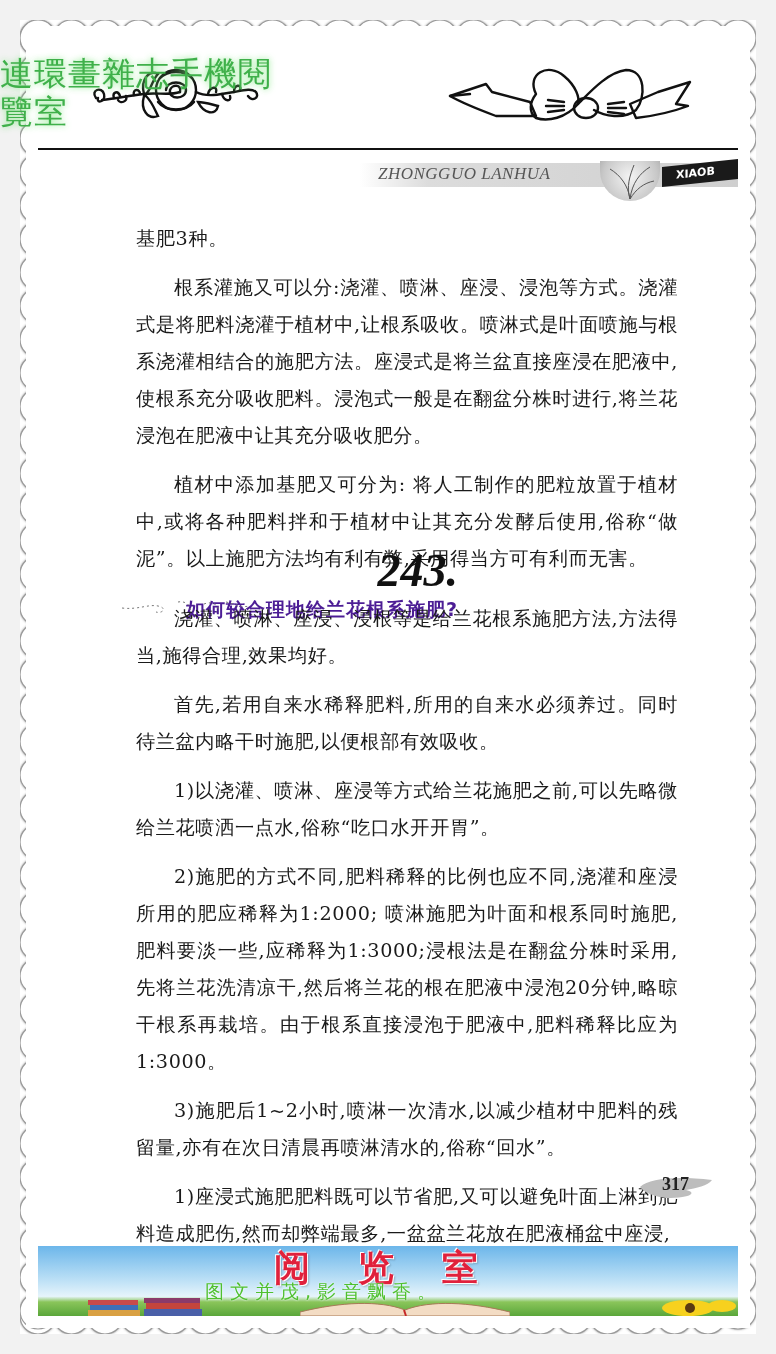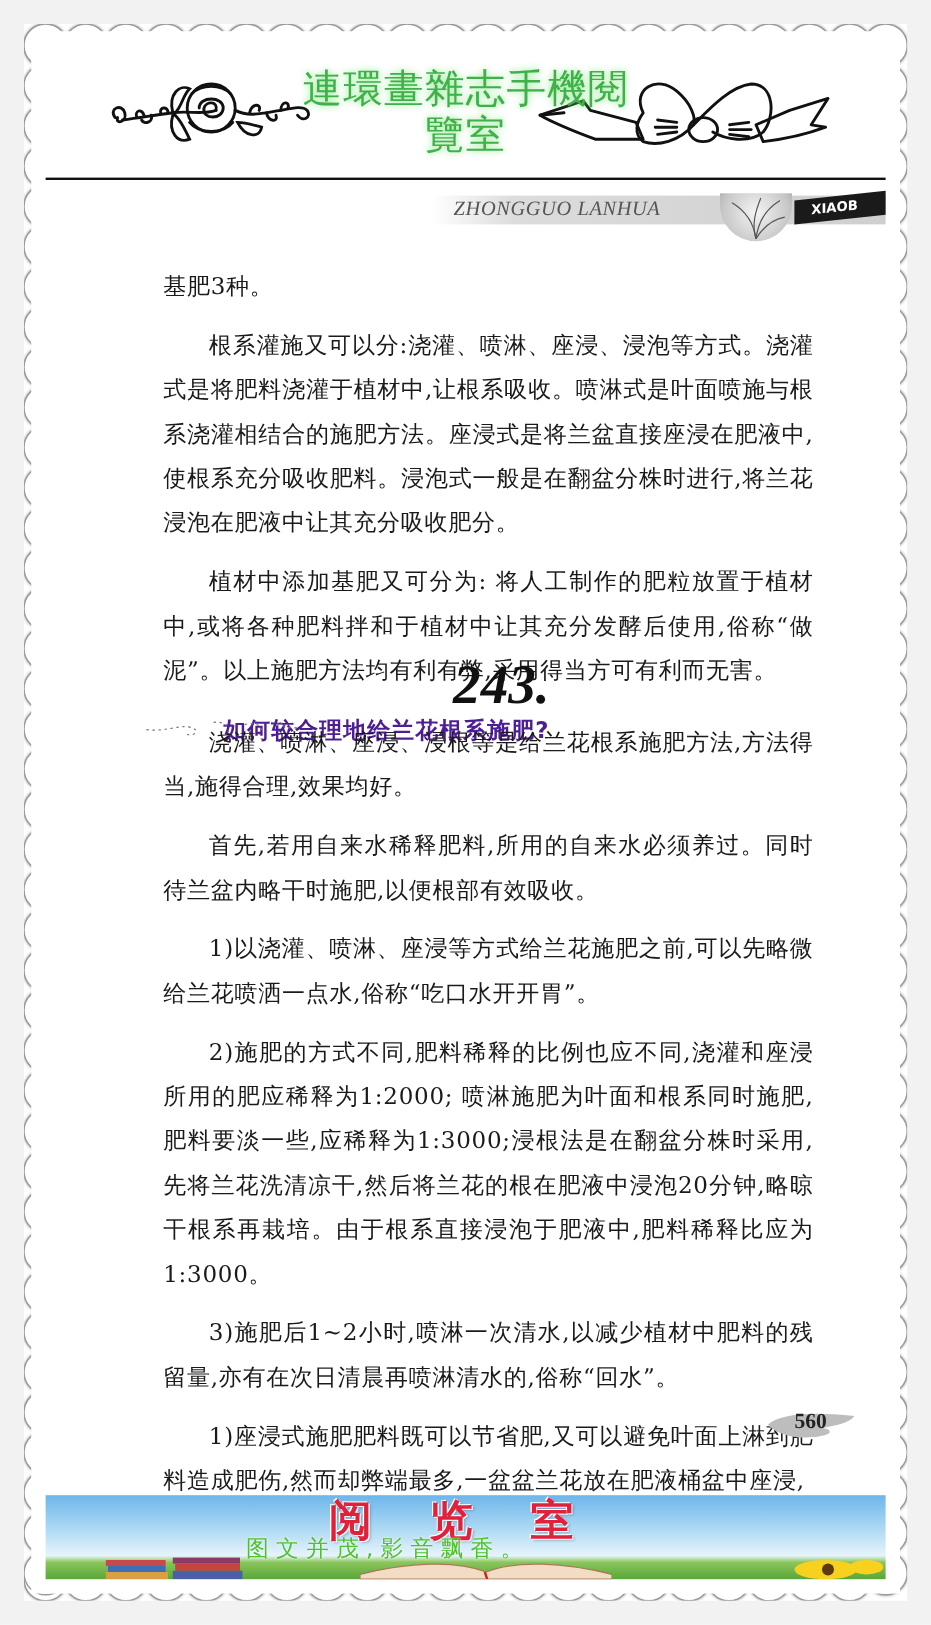--- a/index.html
+++ b/index.html
@@ -19,21 +19,20 @@
     .scallop-svg { position: absolute; left: 0; top: 0; }
     .content-box {
       position: absolute;
       left: 38px; top: 38px;
       width: 700px; height: 1276px;
       background: #ffffff;
     }
     .header-title {
       position: absolute;
       left: 0; width: 776px; top: 55px;
-      text-align: center;
       color: #3fb04a;
       font-family: "DejaVu Sans", "Liberation Sans", sans-serif;
       font-size: 33px;
       line-height: 38px;
       text-shadow: 0 0 6px rgba(120,230,120,0.9);
       letter-spacing: 1px;
     }
     .rose-deco { position: absolute; left: 88px; top: 62px; }
     .bow-deco { position: absolute; left: 440px; top: 58px; }
     .header-rule {
@@ -351,21 +350,21 @@
   <p class="p indent">首先,若用自来水稀释肥料,所用的自来水必须养过。同时待兰盆内略干时施肥,以便根部有效吸收。</p>
   <p class="p indent">1)以浇灌、喷淋、座浸等方式给兰花施肥之前,可以先略微给兰花喷洒一点水,俗称“吃口水开开胃”。</p>
   <p class="p indent">2)施肥的方式不同,肥料稀释的比例也应不同,浇灌和座浸所用的肥应稀释为1:2000; 喷淋施肥为叶面和根系同时施肥,肥料要淡一些,应稀释为1:3000;浸根法是在翻盆分株时采用,先将兰花洗清凉干,然后将兰花的根在肥液中浸泡20分钟,略晾干根系再栽培。由于根系直接浸泡于肥液中,肥料稀释比应为1:3000。</p>
   <p class="p indent">3)施肥后1~2小时,喷淋一次清水,以减少植材中肥料的残留量,亦有在次日清晨再喷淋清水的,俗称“回水”。</p>
   <p class="p indent">1)座浸式施肥肥料既可以节省肥,又可以避免叶面上淋到肥料造成肥伤,然而却弊端最多,一盆盆兰花放在肥液桶盆中座浸,</p>
 </div>
 
 <svg class="page-number-blob" width="80" height="30" viewBox="0 0 80 30">
   <path d="M4 15 C 14 6, 40 4, 76 8 C 72 14, 60 16, 50 18 C 60 20, 58 26, 30 26 C 16 24, 8 20, 4 15 Z" fill="#bdbdbd"></path>
 </svg>
-<span class="page-number">560</span>
+<span class="page-number">317</span>
 
 <div class="banner">
   <svg class="banner-books" width="120" height="22" viewBox="0 0 120 22">
     <rect x="0" y="4" width="50" height="5" fill="#c74a4a"></rect>
     <rect x="2" y="9" width="48" height="5" fill="#3d6fb8"></rect>
     <rect x="0" y="14" width="52" height="6" fill="#d9a043"></rect>
     <rect x="56" y="2" width="56" height="5" fill="#8b3a6a"></rect>
     <rect x="58" y="7" width="54" height="6" fill="#c4453d"></rect>
     <rect x="56" y="13" width="58" height="7" fill="#4a5fa8"></rect>
   </svg>

